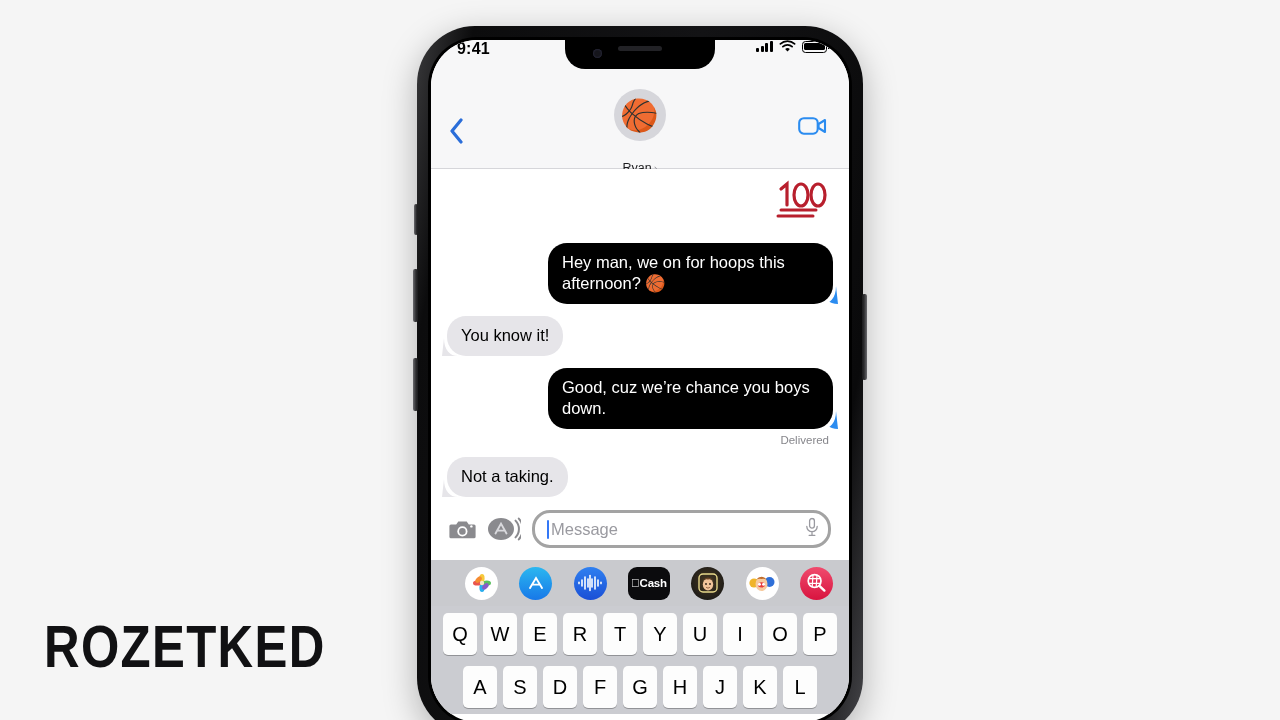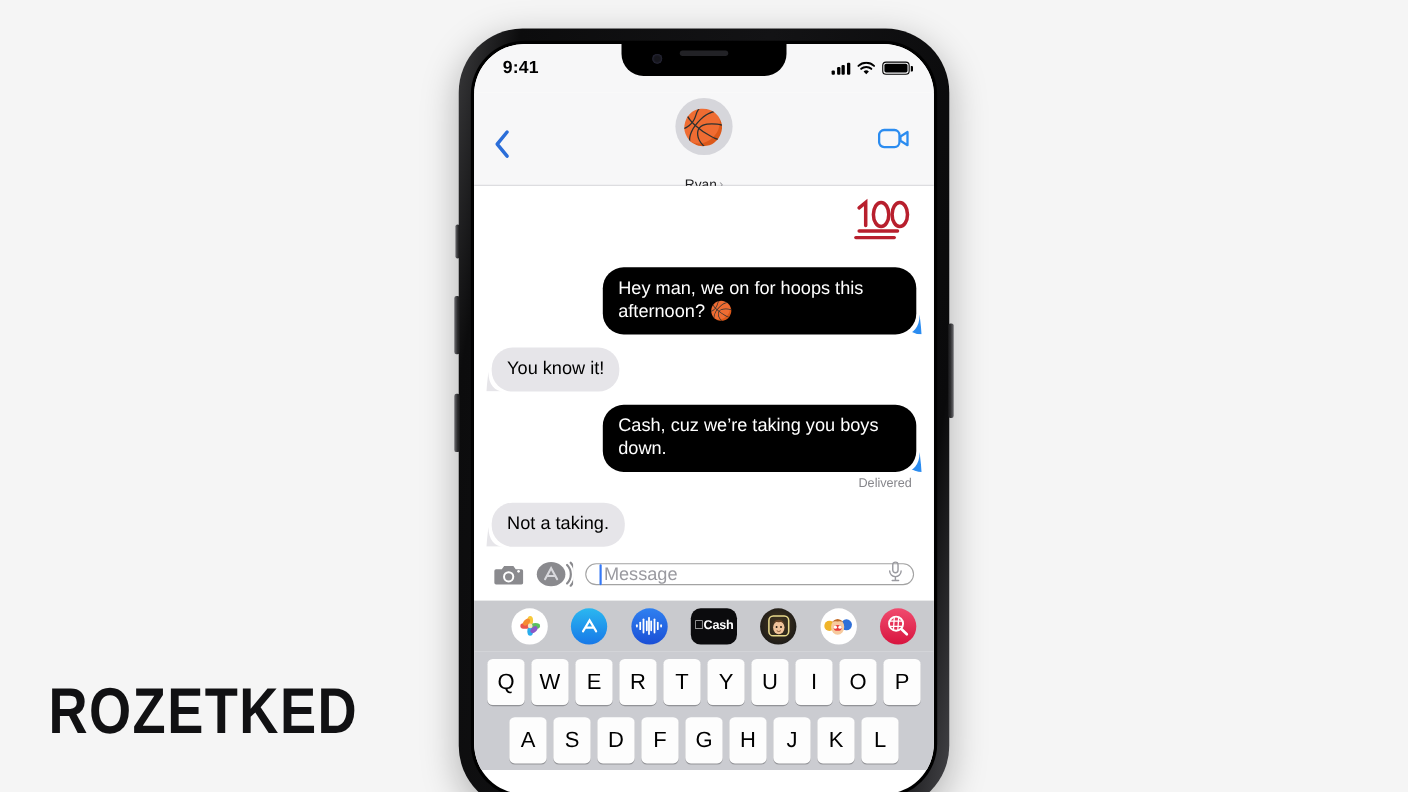--- a/index.html
+++ b/index.html
@@ -77,21 +77,21 @@
     position: absolute; left: 28px; top: 10px;
     width: 9px; height: 9px; border-radius: 50%;
     background: #16161c;
     box-shadow: inset 0 0 2px #3b3b5a;
   }
 
   
   .statusbar {
     position: relative; height: 44px;
     background: #f7f7f8;
-    display: flex; align-items: center; justify-content: space-between;
+    display: flex; align-items: flex-start; justify-content: space-between;
     padding: 0 22px 0 26px;
     z-index: 10;
   }
   .sb-time { font-size: 16px; font-weight: 700; color: #000; letter-spacing: .2px; }
   .sb-right { display: flex; align-items: center; gap: 6px; }
   .bars { display: flex; align-items: flex-end; gap: 1.6px; height: 11px; }
   .bars i { display:block; width: 3px; background:#000; border-radius:1px; }
   .bars i:nth-child(1){height:4px}
   .bars i:nth-child(2){height:6.5px}
   .bars i:nth-child(3){height:9px}
@@ -184,22 +184,22 @@
 
   
   .inputbar {
     background: #fff;
     display: flex; align-items: center; gap: 11px;
     padding: 8px 18px 12px 18px;
   }
   .circ-btn { cursor: pointer; flex: 0 0 auto; display:flex; align-items:center; }
   .msg-field {
     flex: 1 1 auto; position: relative;
-    height: 20px;
-    border: 1px solid #a3a3a3; border-radius: 18px;
+    height: 38px;
+    border: 3px solid #a3a3a3; border-radius: 18px;
     display: flex; align-items: center;
     padding: 0 30px 0 12px;
     background: #fff;
   }
   .caret {
     width: 2px; height: 19px; background: #3478f6; margin-right: 2px; border-radius:1px;
   }
   .msg-placeholder { font-size: 16.5px; color: #9a9aa0; }
   .mic { position: absolute; right: 9px; top: 50%; transform: translateY(-50%); }
 
@@ -319,21 +319,21 @@
 
           <div class="row out">
             <div class="bubble out">Hey man, we on for hoops this afternoon? 🏀</div>
           </div>
 
           <div class="row in">
             <div class="bubble in">You know it!</div>
           </div>
 
           <div class="row out">
-            <div class="bubble out">Cash, cuz we’re taking you boys down.</div>
+            <div class="bubble out">Good, cuz we’re chance you boys down.</div>
           </div>
 
           <div class="delivered">Delivered</div>
 
           <div class="row in">
             <div class="bubble in">Not a taking.</div>
           </div>
 
         </div>
 

